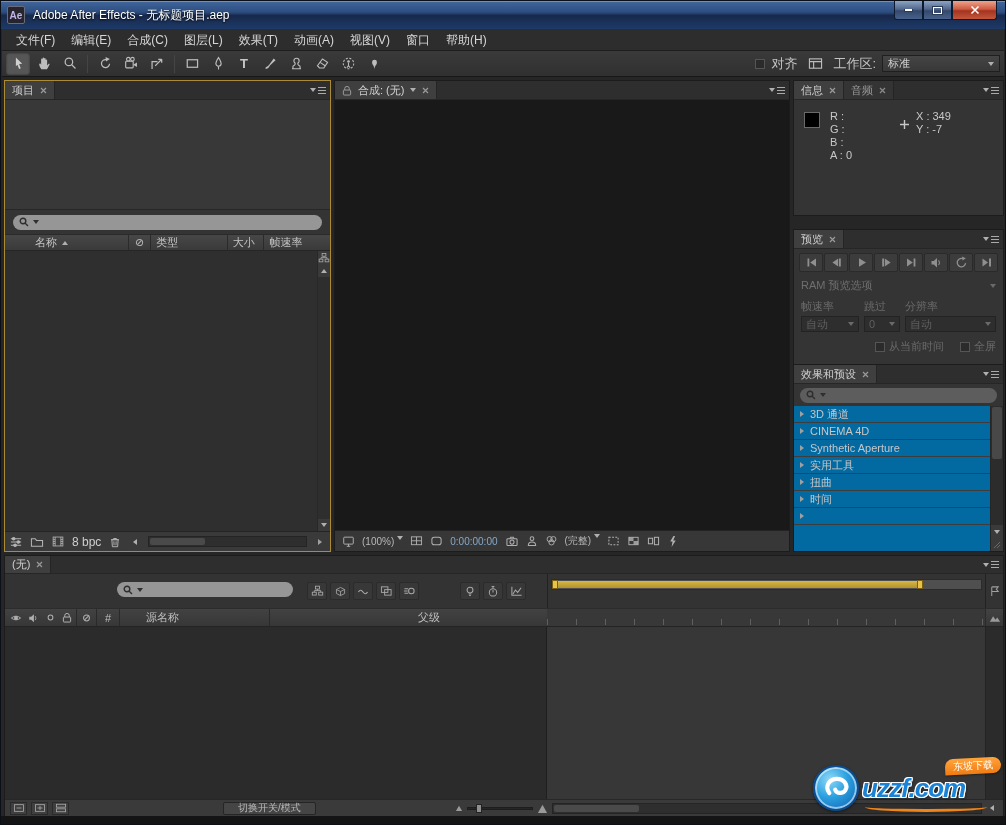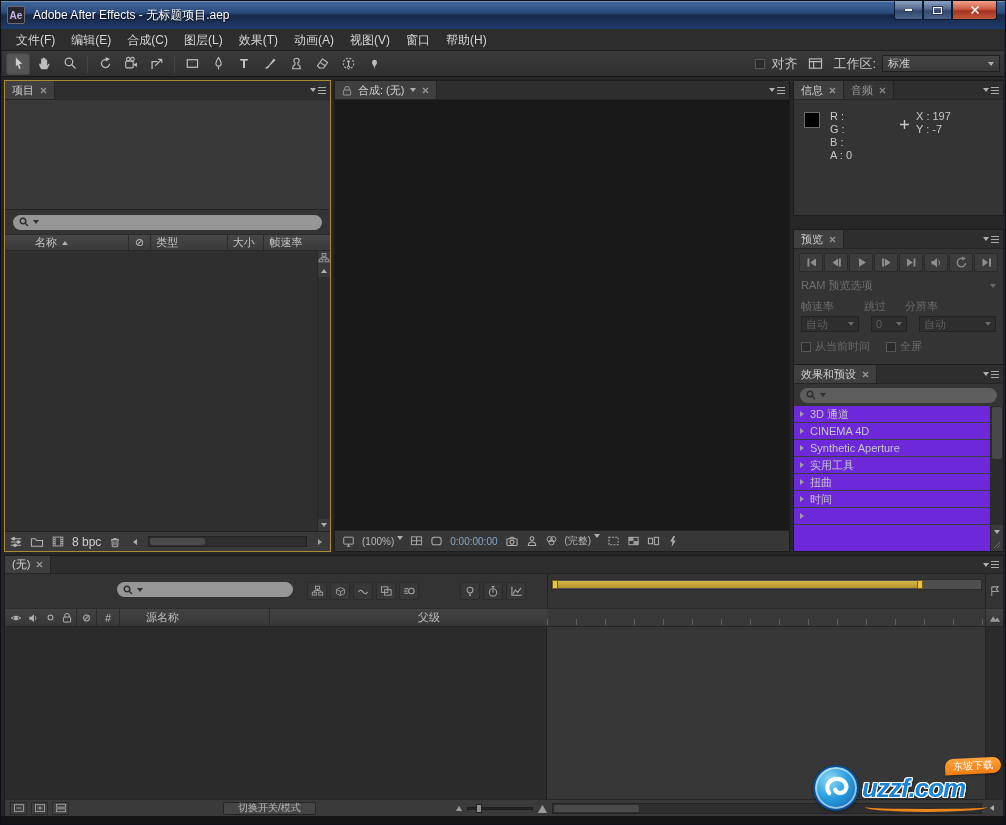--- a/index.html
+++ b/index.html
@@ -94,29 +94,29 @@
   
   .info { left:792px; top:79px; width:211px; height:136px; }
   .info-body { flex:1; position:relative; font-size:11px; color:#c8c8c8; }
   .swatch { position:absolute; left:10px; top:12px; width:16px; height:16px; background:#000; border:1px solid #6a6a6a; }
   .preview-p { left:792px; top:228px; width:211px; height:142px; }
   .transport { display:flex; gap:1px; padding:4px 5px 3px; }
   .tbtn { width:24px; height:19px; background:#3c3c3c; border:1px solid #2a2a2a; border-radius:2px;
     display:flex; align-items:center; justify-content:center; }
   .prev-ram { margin:2px 7px; height:17px; display:flex; align-items:center; color:#6f6f6f; font-size:11px; }
   .prev-labels { display:flex; color:#6a6a6a; font-size:11px; padding:3px 7px 1px; }
-  .prev-drops { display:flex; gap:12px; padding:1px 7px; }
+  .prev-drops { display:flex; gap:5px; padding:1px 7px; }
   .drop-dis { background:#2e2e2e; border:1px solid #232323; height:16px; display:flex; align-items:center;
     padding:0 4px; color:#5f5f5f; font-size:11px; }
-  .prev-checks { display:flex; gap:16px; padding:6px 7px; color:#696969; font-size:11px; align-items:center; }
+  .prev-checks { display:flex; gap:16px; padding:6px 7px; color:#696969; font-size:11px; align-items:center;justify-content:flex-end; }
   .effects { left:792px; top:363px; width:211px; height:188px; }
   .fx-search-row { height:22px; display:flex; align-items:center; padding:0 6px; }
   .fx-search-row .pill { flex:1; }
   .fx-wrap { flex:1; display:flex; overflow:hidden; }
-  .fx-list { flex:1; background:#6d28d9; }
+  .fx-list { flex:1; background:#0369a1; }
   .fx-row { height:17px; border-bottom:1px solid #3d3d3d; display:flex; align-items:center; padding-left:6px;
     gap:6px; color:#c6c6c6; font-size:11px; }
   .fx-scroll { width:13px; background:#2c2c2c; border-left:1px solid #262626; display:flex; flex-direction:column; }
   .fx-thumb { height:52px; margin:1px; background:#484848; border-radius:2px; }
   .fx-scroll .sbtn { height:13px; margin-top:auto; }
   .grip { height:13px; background:#3a3a3a; display:flex; align-items:flex-end; justify-content:flex-end; padding:2px; }
 
   
   .timeline { left:3px; top:554px; width:1000px; height:262px; }
   .tl-tabbar { height:18px; }
@@ -490,21 +490,21 @@
     </div>
     <div class="info-body">
       <div class="swatch"></div>
       <span style="position:absolute;left:36px;top:10px;">R :</span>
       <span style="position:absolute;left:36px;top:23px;">G :</span>
       <span style="position:absolute;left:36px;top:36px;">B :</span>
       <span style="position:absolute;left:36px;top:49px;">A : 0</span>
       <svg style="position:absolute;left:106px;top:20px;" width="9" height="9" viewBox="0 0 9 9">
           <path d="M4.5 0 V9 M0 4.5 H9" stroke="#c8c8c8" stroke-width="1.4"></path>
         </svg>
-      <span style="position:absolute;left:122px;top:10px;">X : 197</span>
+      <span style="position:absolute;left:122px;top:10px;">X : 349</span>
       <span style="position:absolute;left:122px;top:23px;">Y : -7</span>
     </div>
   </div>
 
   <div class="panel preview-p">
     <div class="tabbar">
       <div class="tab">
         <span>预览</span>
         <svg width="7" height="7" viewBox="0 0 7 7">
             <path d="M1 1 L6 6 M6 1 L1 6" stroke="#9a9a9a" stroke-width="1.2"></path>

